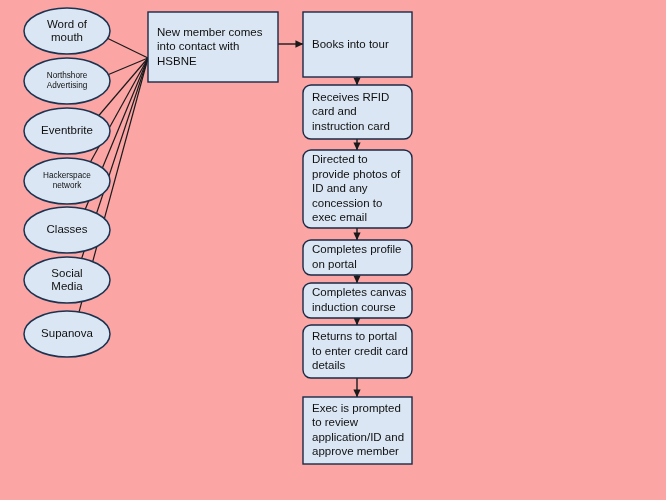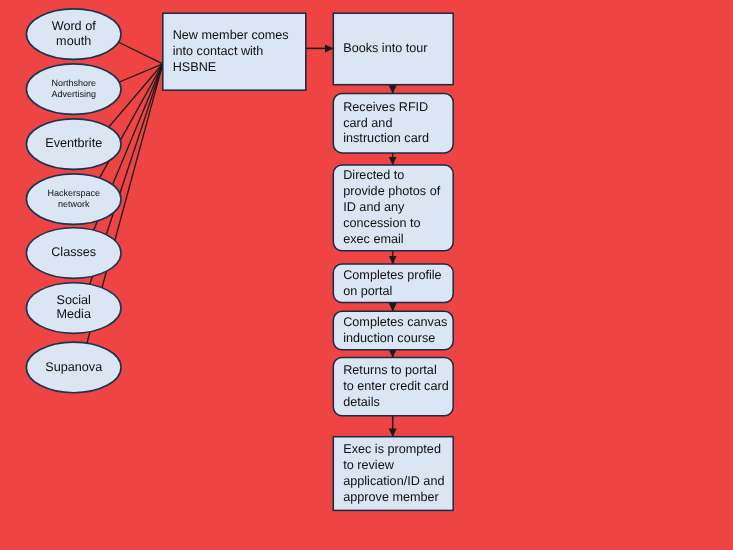--- a/index.html
+++ b/index.html
@@ -11,21 +11,21 @@
   body {
     width: 666px;
     height: 500px;
     font-family: "Liberation Sans", sans-serif;
     overflow: hidden;
   }
   #canvas {
     position: relative;
     width: 666px;
     height: 500px;
-    background: #ef4444;
+    background: #fca5a5;
   }
   svg#diagram {
     position: absolute;
     top: 0;
     left: 0;
     width: 666px;
     height: 500px;
   }
   .shape-fill {
     fill: #dae6f3;

